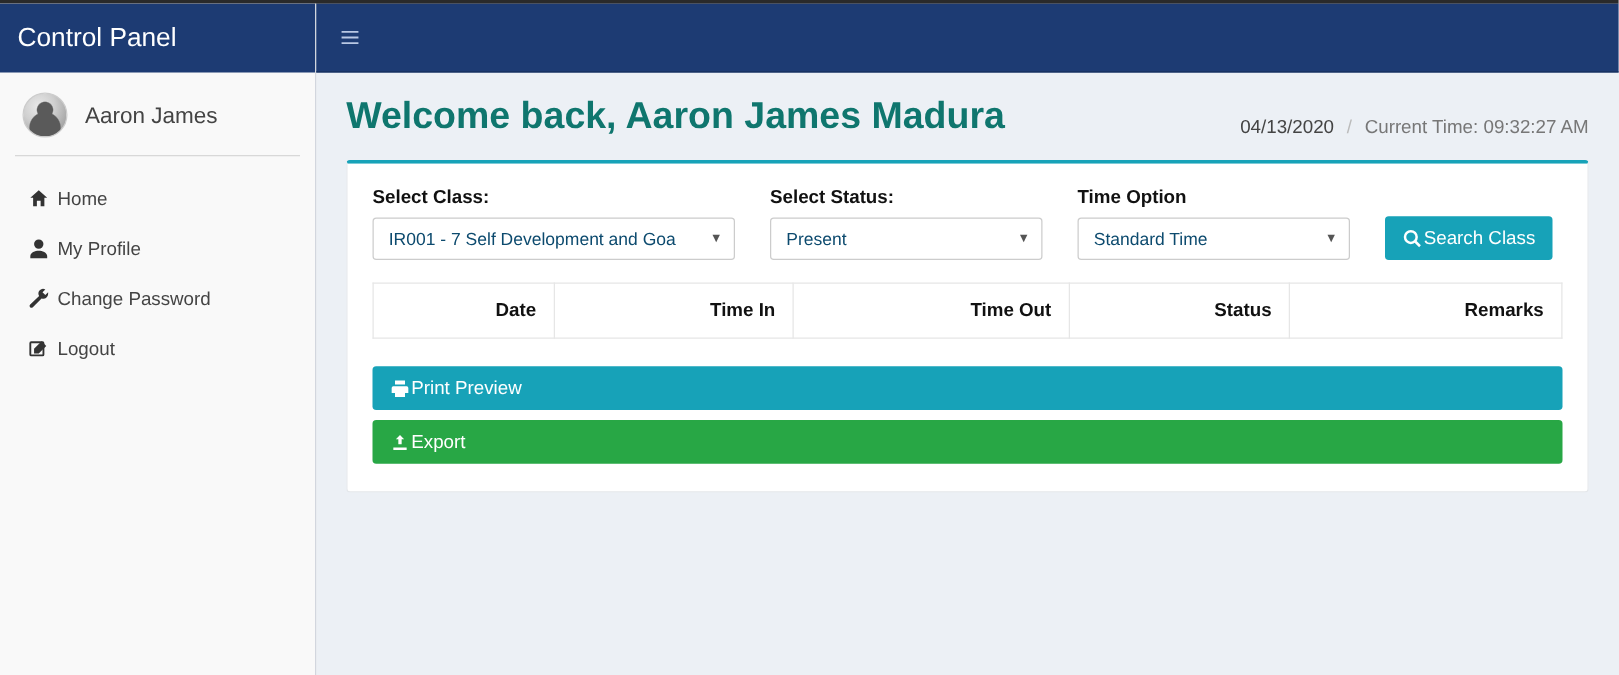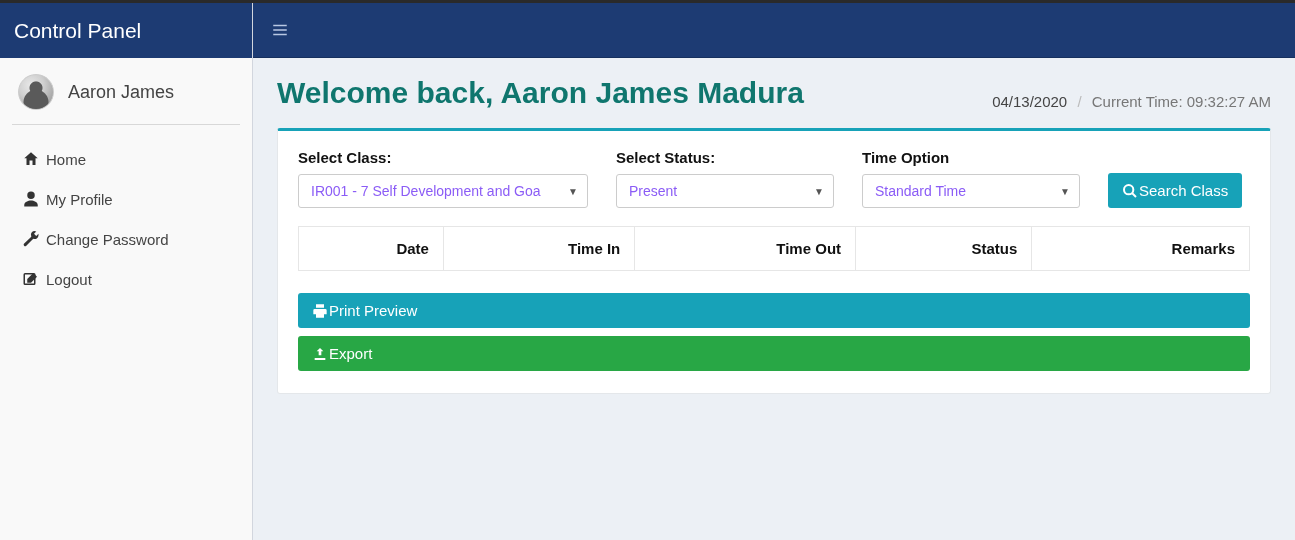--- a/index.html
+++ b/index.html
@@ -90,21 +90,21 @@
   .field label { font-weight: 700; font-size: 15px; margin-bottom: 8px; color: #111; }
   .select-wrap { position: relative; }
   select {
     appearance: none;
     border: 1px solid #ccc;
     padding: 8px 30px 8px 12px;
     border-radius: 3px;
     background: #fff;
     font-size: 14px;
     font-family: inherit;
-    color: #8b5cf6;
+    color: #0c4a6e;
   }
   .select-caret {
     position: absolute; right: 10px; top: 50%; transform: translateY(-50%);
     pointer-events: none; color: #555; font-size: 10px;
   }
   .f-class select { width: 290px; }
   .f-status select { width: 218px; }
   .f-time select { width: 218px; }
   .btn {
     display: inline-flex; align-items: center; gap: 1px;

